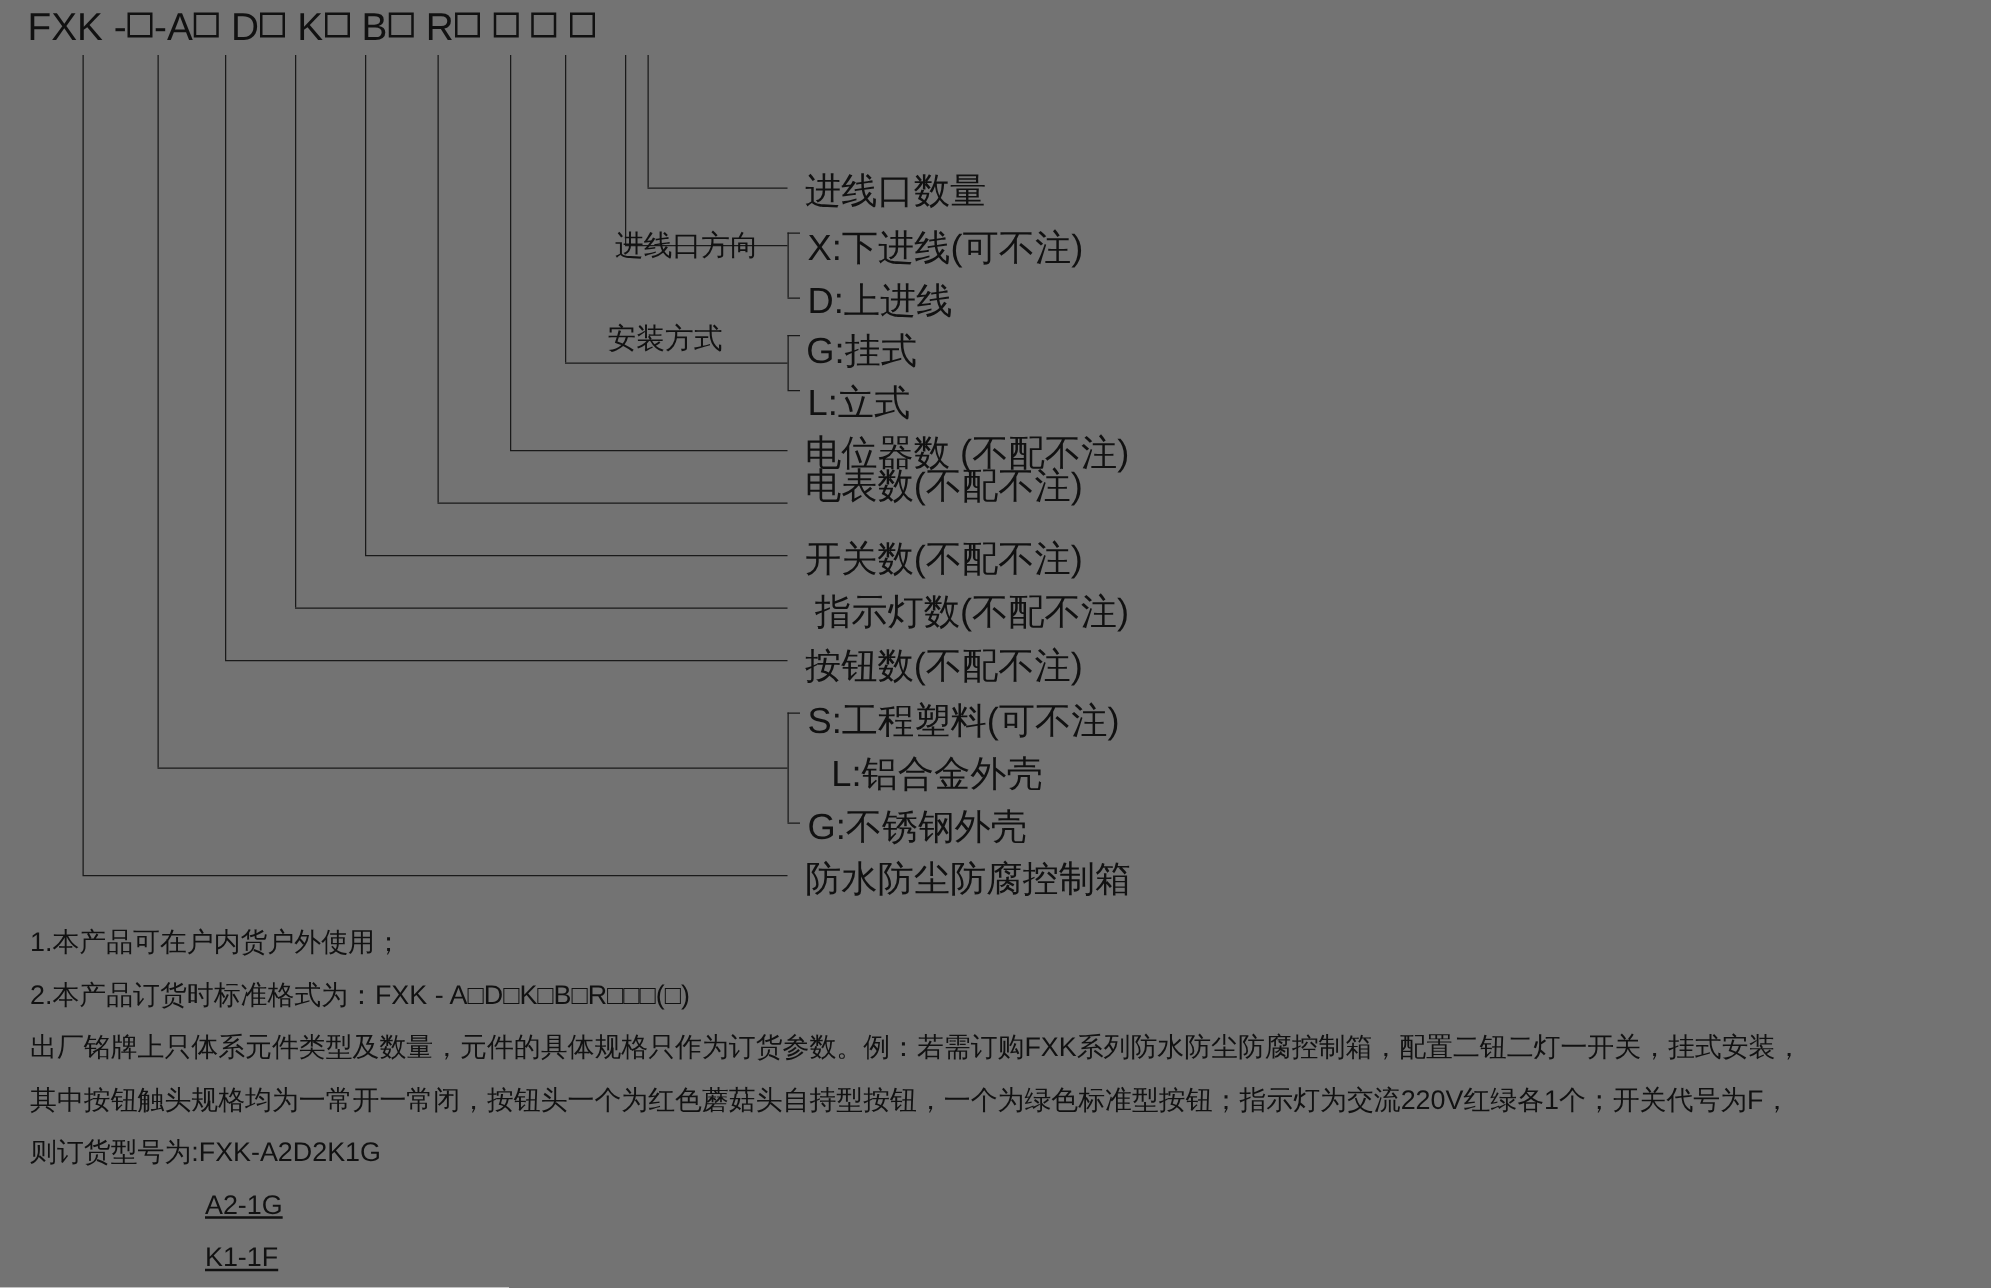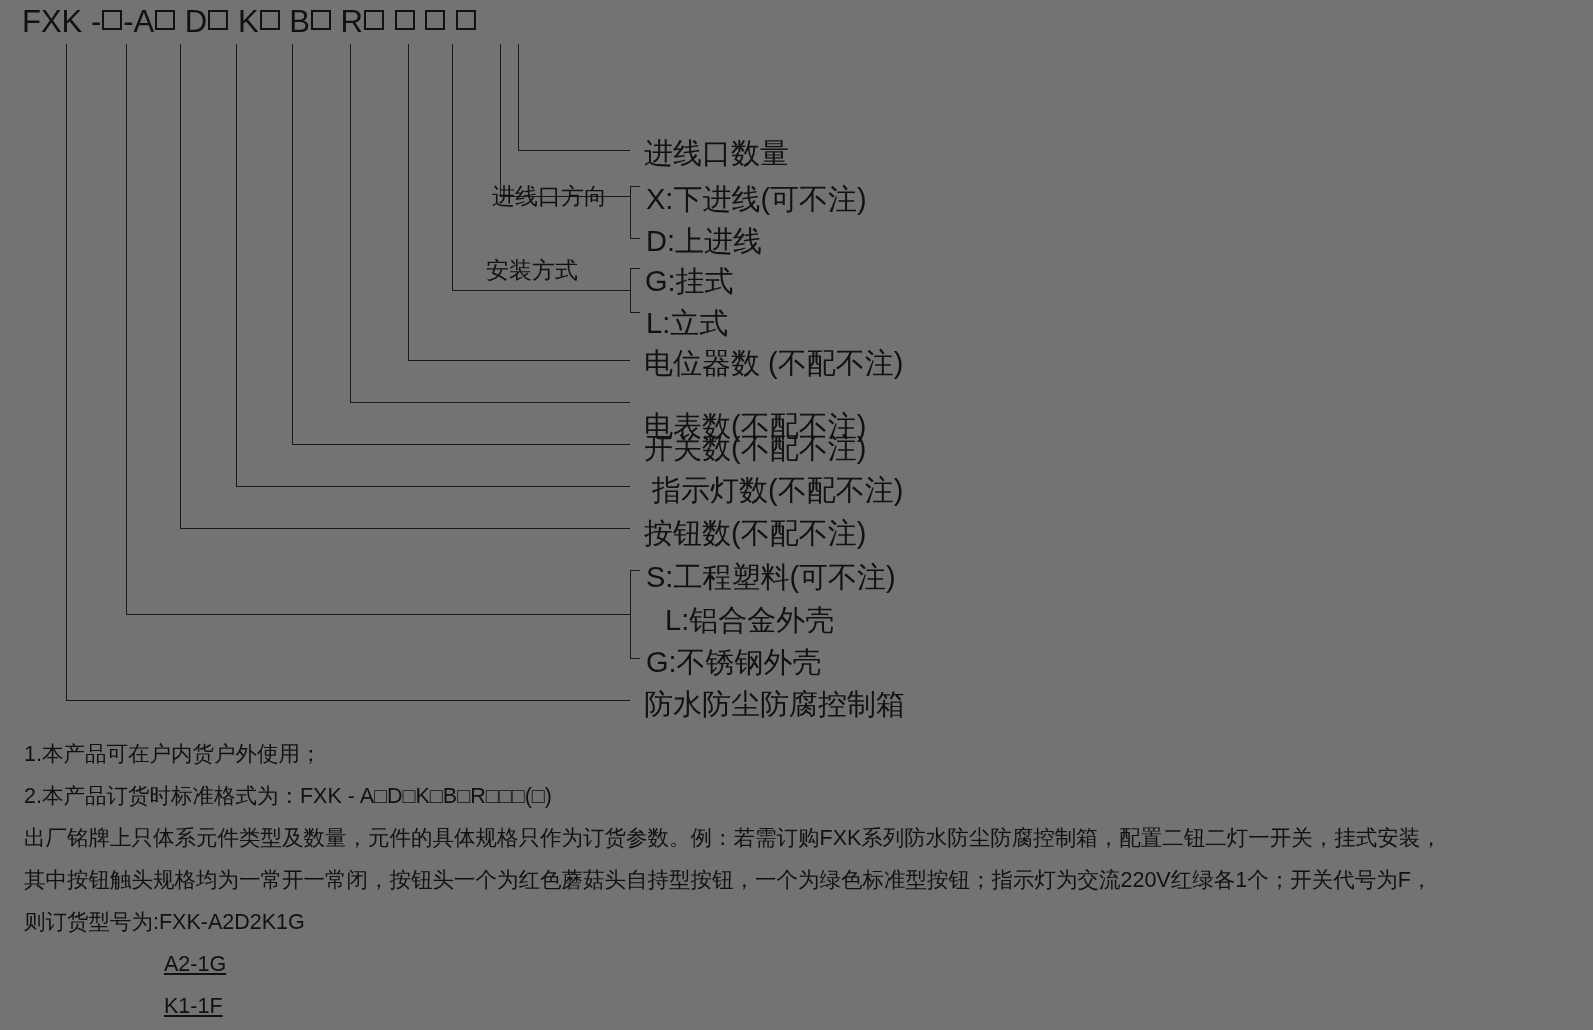--- a/index.html
+++ b/index.html
@@ -141,21 +141,21 @@
 
   <div class="lbl-group" style="left:492px; top:185px;">进线口方向</div>
   <div class="lbl" style="left:646px; top:185px;">X:下进线(可不注)</div>
   <div class="lbl" style="left:646px; top:227px;">D:上进线</div>
 
   <div class="lbl-group" style="left:486px; top:259px;">安装方式</div>
   <div class="lbl" style="left:645px; top:267px;">G:挂式</div>
   <div class="lbl" style="left:646px; top:309px;">L:立式</div>
 
   <div class="lbl" style="left:644px; top:349px;">电位器数 (不配不注)</div>
-  <div class="lbl" style="left:644px; top:412px;">电表数(不配不注)</div>
+  <div class="lbl" style="left:644px; top:375px;">电表数(不配不注)</div>
   <div class="lbl" style="left:644px; top:434px;">开关数(不配不注)</div>
   <div class="lbl" style="left:652px; top:476px;">指示灯数(不配不注)</div>
   <div class="lbl" style="left:644px; top:519px;">按钮数(不配不注)</div>
 
   <div class="lbl" style="left:646px; top:563px;">S:工程塑料(可不注)</div>
   <div class="lbl" style="left:646px; top:606px;margin-left:19px;">L:铝合金外壳</div>
   <div class="lbl" style="left:646px; top:648px;">G:不锈钢外壳</div>
 
   <div class="lbl" style="left:644px; top:690px;">防水防尘防腐控制箱</div>
 

